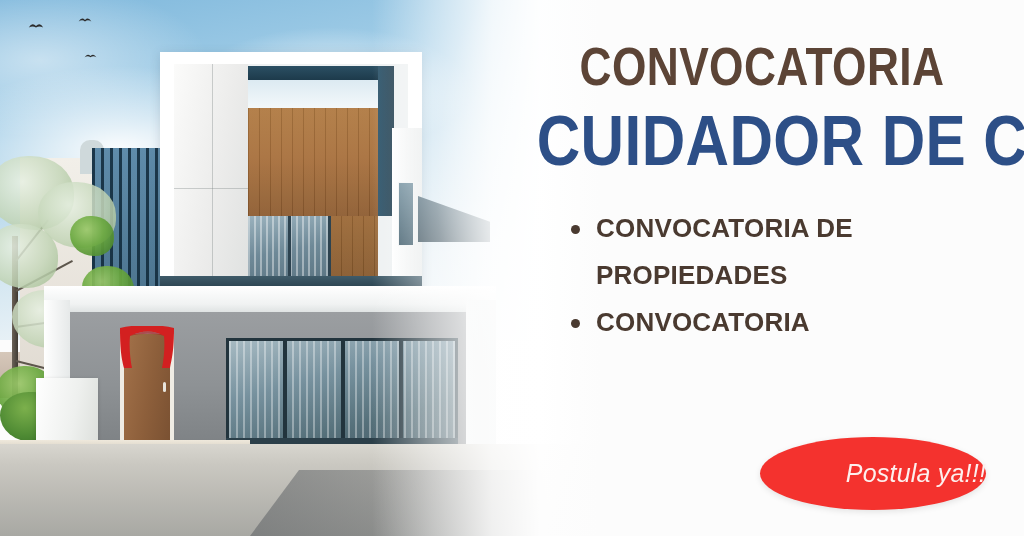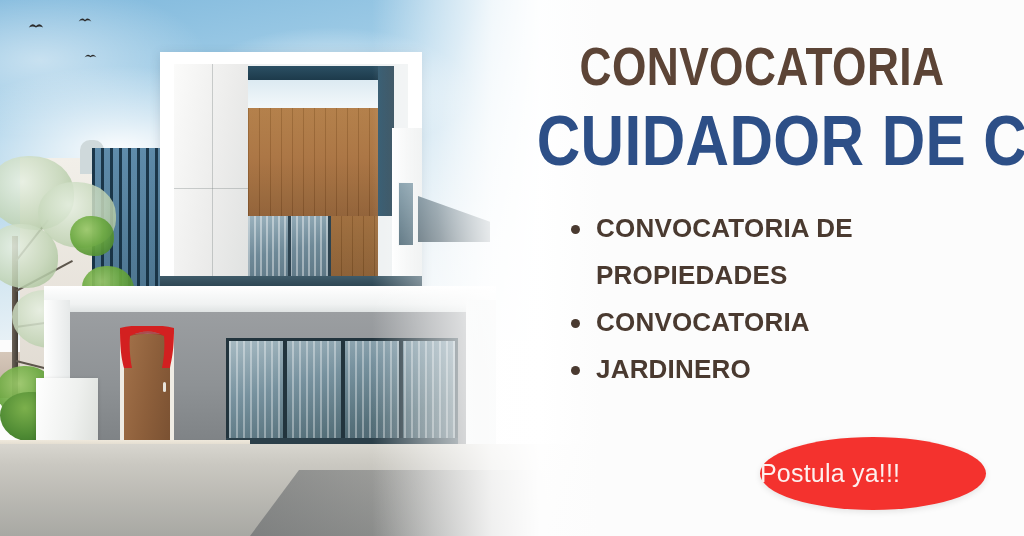--- a/index.html
+++ b/index.html
@@ -418,22 +418,23 @@
 
   .cta {
     position: absolute;
     left: 260px; top: 437px;
     width: 226px; height: 73px;
     border-radius: 50%;
     background: #f4322e;
     box-shadow: 0 2px 6px rgba(0,0,0,0.10);
     display: flex;
     align-items: center;
-    justify-content: flex-start;
+    justify-content: flex-end;
     cursor: pointer;
+    font-style: italic;
   }
   .cta span {
     color: #fdf0ee;
     font-size: 25px;
     font-weight: normal;
     letter-spacing: 0.2px;
   }
 </style>
 </head>
 <body>
@@ -553,24 +554,20 @@
 
     <ul class="joblist">
       <li>
         <span class="dot"></span>
         <span>CONVOCATORIA DE PROPIEDADES</span>
       </li>
       <li>
         <span class="dot"></span>
         <span>CONVOCATORIA</span>
       </li>
-      <li>
-        <span class="dot"></span>
-        <span>JARDINERO</span>
-      </li>
     </ul>
 
     <div class="cta">
       <span>Postula ya!!!</span>
     </div>
   </div>
 
 </div>
 
 </body></html>

